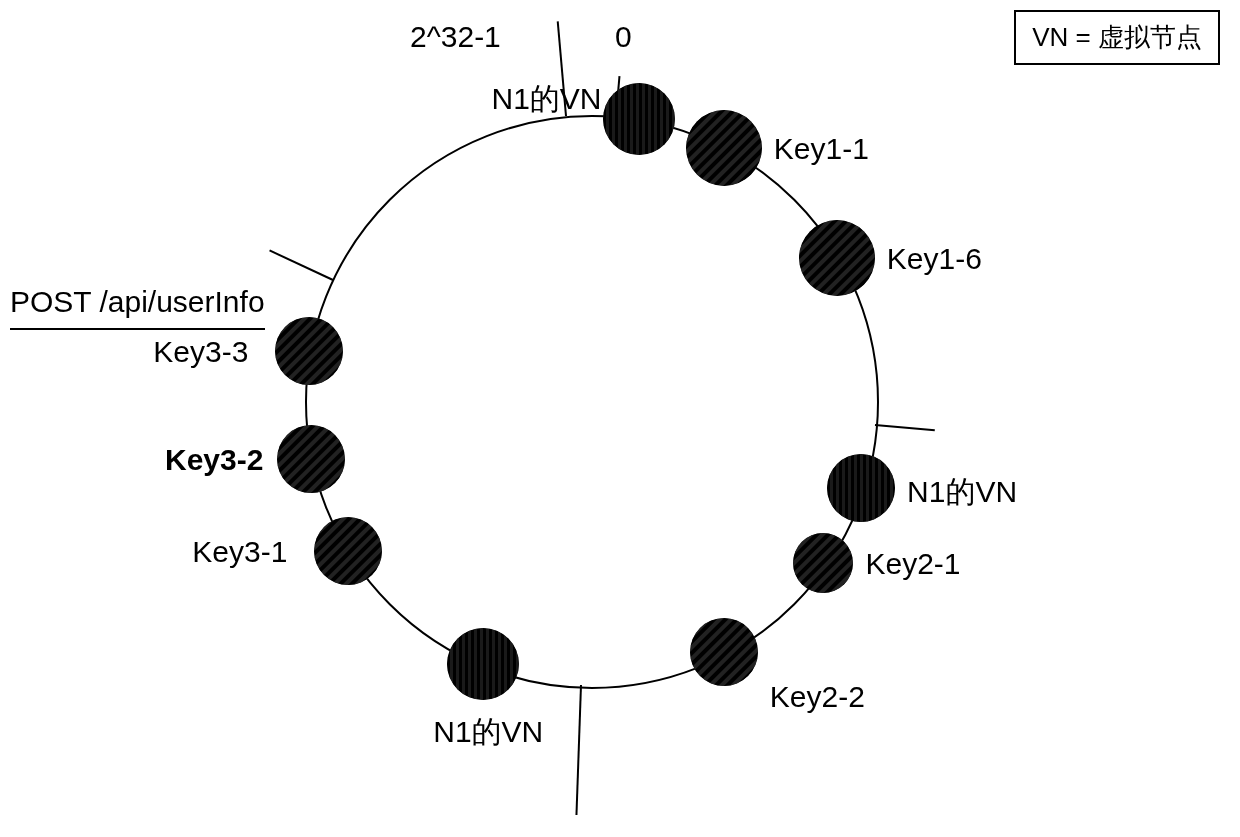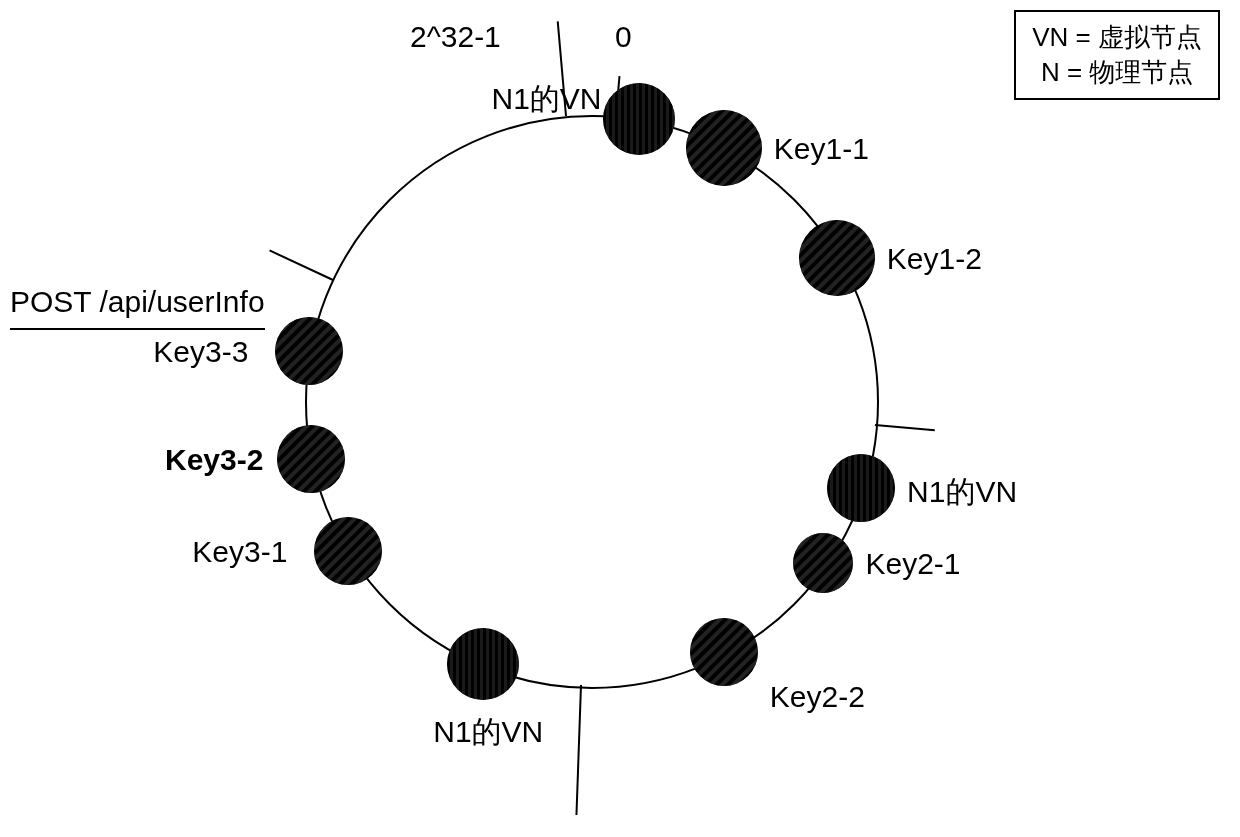--- a/index.html
+++ b/index.html
@@ -11,21 +11,21 @@
     font-family: Arial, sans-serif;
     background: #fff;
   }
   .legend-box {
     position: absolute;
     top: 10px;
     right: 20px;
     border: 2px solid #000;
     padding: 8px 16px;
     font-size: 26px;
-    text-align: center;
+    text-align: right;
   }
   .legend-line {
     display: block;
   }
   .stage {
     position: absolute;
     left: 0;
     top: 0;
     width: 1240px;
     height: 837px;
@@ -61,21 +61,20 @@
   .tick {
     position: absolute;
     background: #000;
   }
 </style>
 </head>
 <body>
 
 <div class="legend-box">
   <span class="legend-line">VN = 虚拟节点</span>
-  <span class="legend-line">N = 物理节点</span>
 </div>
 
 <div class="stage" id="stage">
 
   <div class="ring" id="ring" style="left: 305px; top: 115px; width: 570px; height: 570px;"></div>
 
   <div class="label big" style="left:410px; top:20px;">2^32-1</div>
   <div class="label big" style="left:615px; top:20px;">0</div>
 
   <div class="label" style="left:10px; top:285px;">
@@ -97,21 +96,21 @@
       <svg viewBox="0 0 76 76">
         <circle cx="38" cy="38" r="38" fill="url(#pat-diagonal)"></circle>
       </svg>
     </div>
     <div class="label" style="left: 773.799px; top: 132.36px;">Key1-1</div>
     <div class="node" style="width: 76px; height: 76px; left: 798.817px; top: 219.5px;">
       <svg viewBox="0 0 76 76">
         <circle cx="38" cy="38" r="38" fill="url(#pat-diagonal)"></circle>
       </svg>
     </div>
-    <div class="label" style="left: 886.817px; top: 241.5px;">Key1-2</div>
+    <div class="label" style="left: 886.817px; top: 241.5px;">Key1-6</div>
     <div class="node" style="width: 68px; height: 68px; left: 827.051px; top: 454.07px;">
       <svg viewBox="0 0 68 68">
         <circle cx="34" cy="34" r="34" fill="url(#pat-vertical)"></circle>
       </svg>
     </div>
     <div class="label" style="left: 907.051px; top: 472.07px;">N1的VN</div>
     <div class="node" style="width: 60px; height: 60px; left: 793.458px; top: 533.469px;">
       <svg viewBox="0 0 60 60">
         <circle cx="30" cy="30" r="30" fill="url(#pat-diagonal)"></circle>
       </svg>

